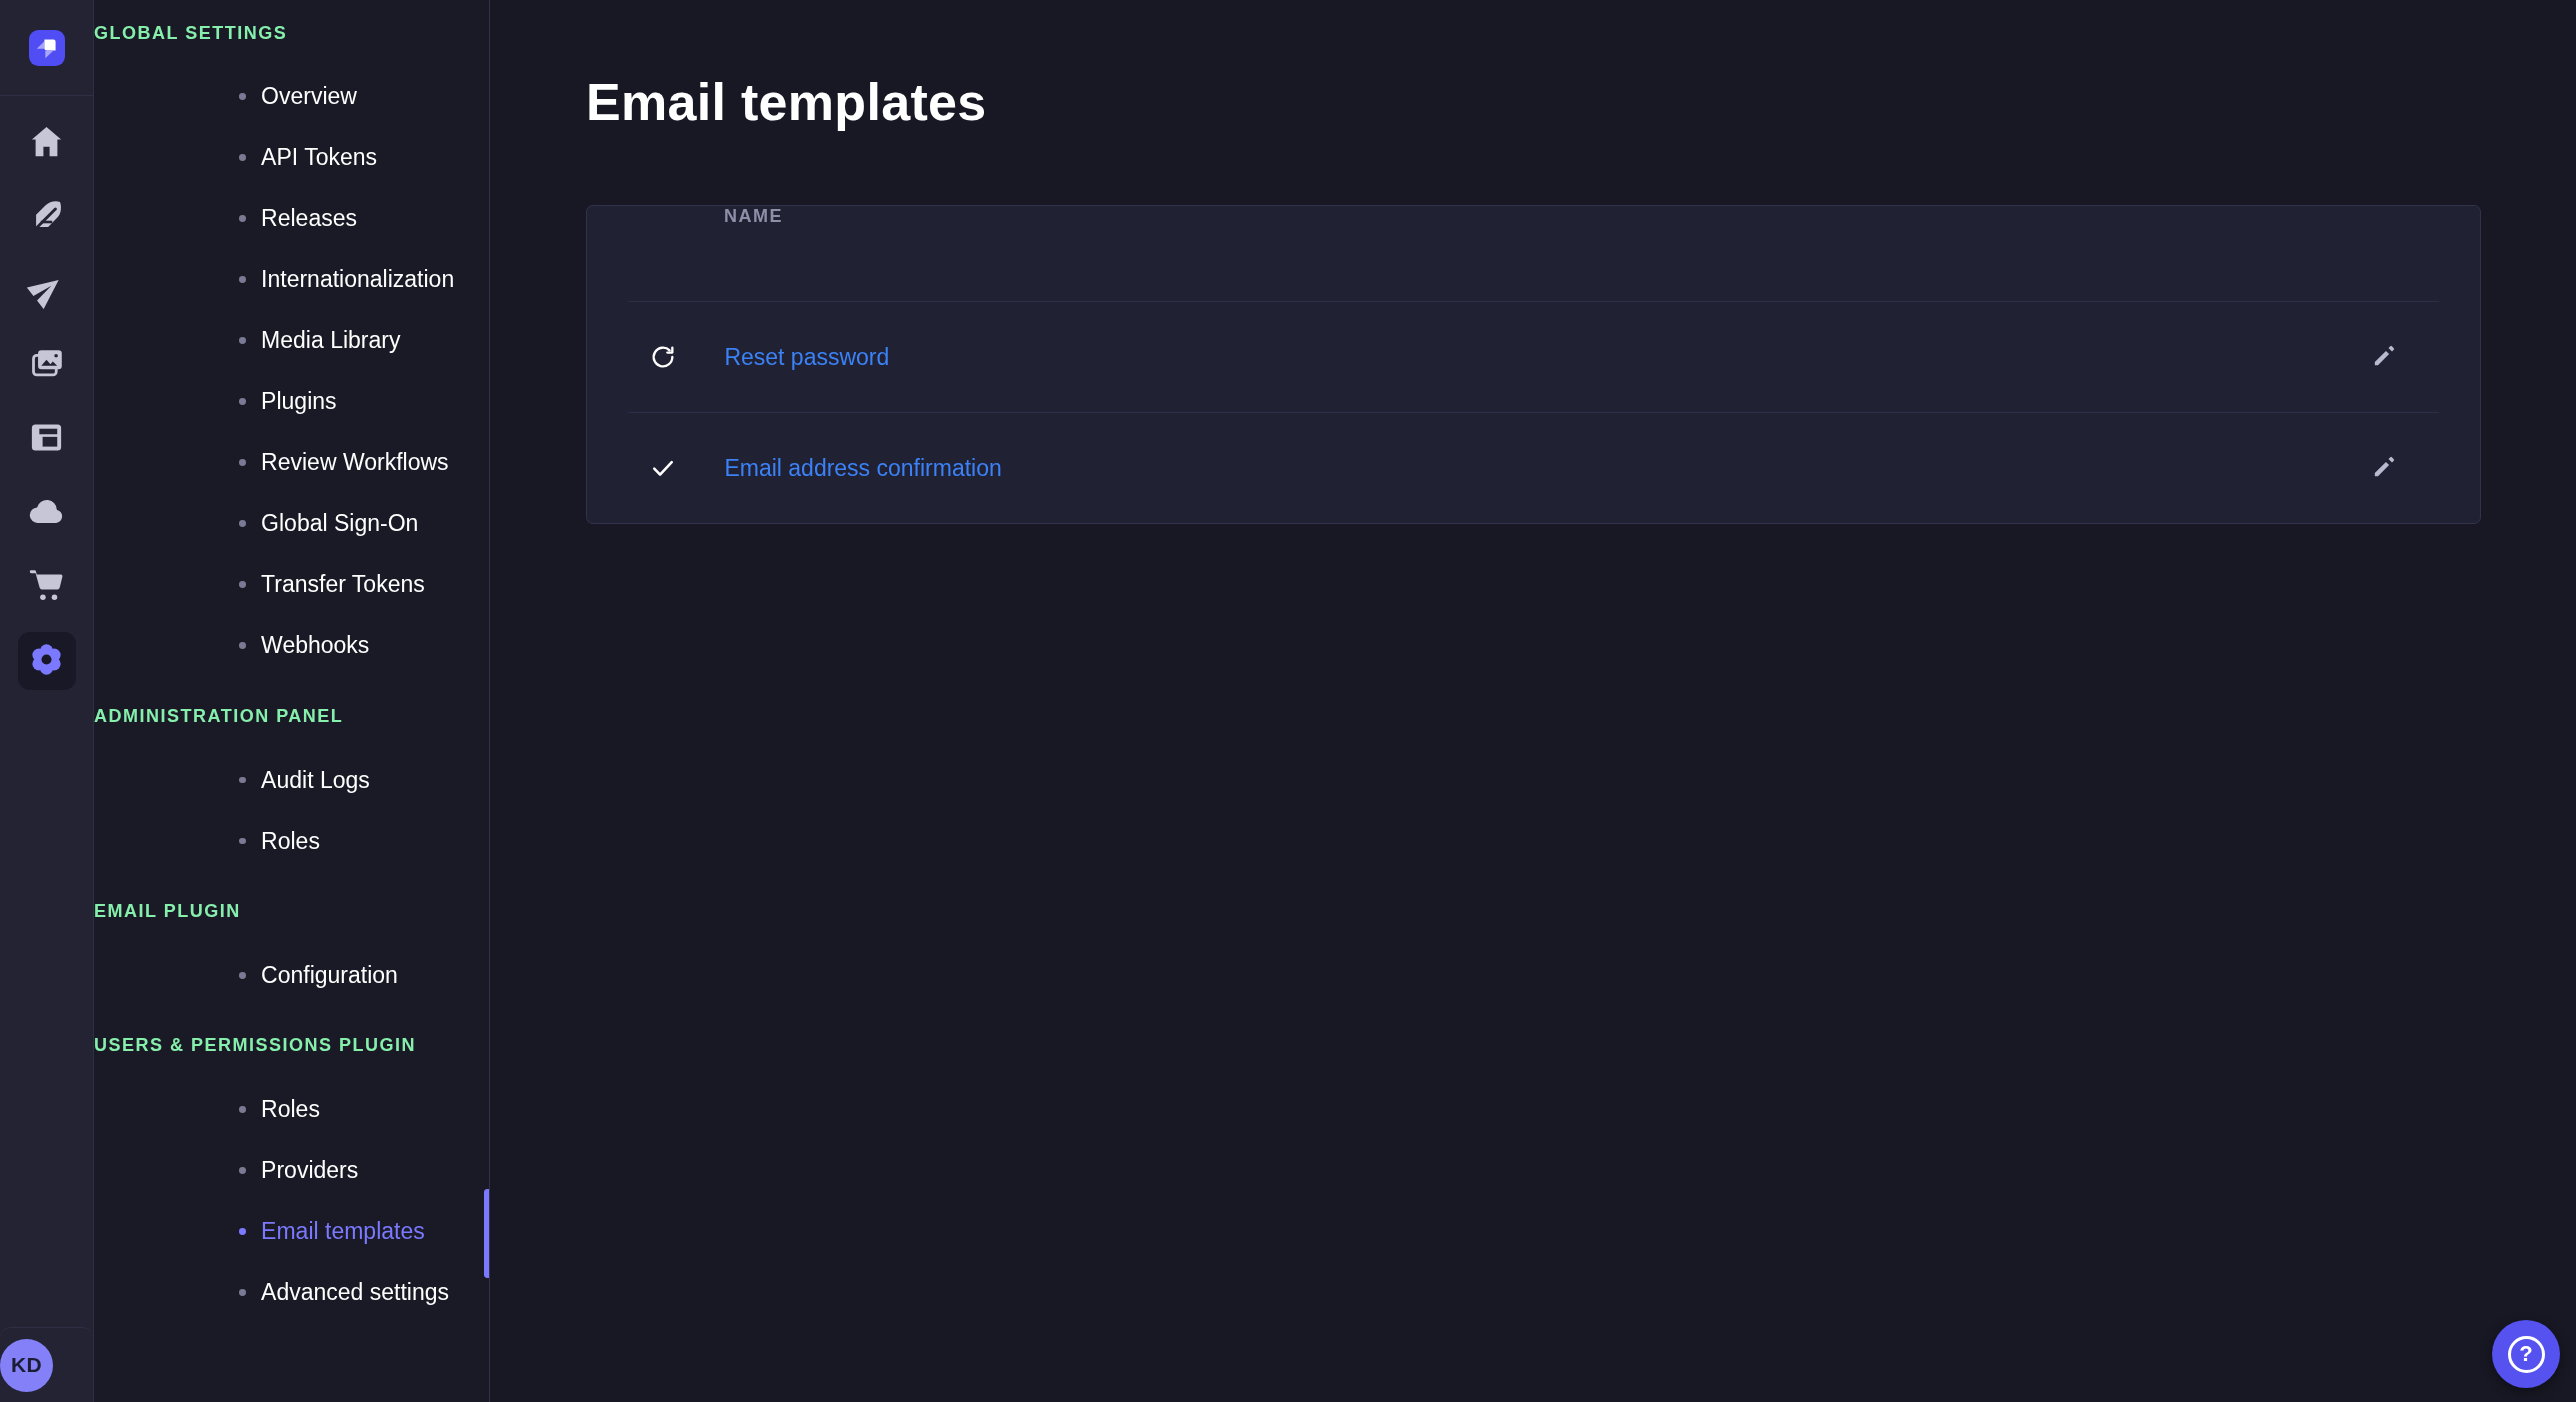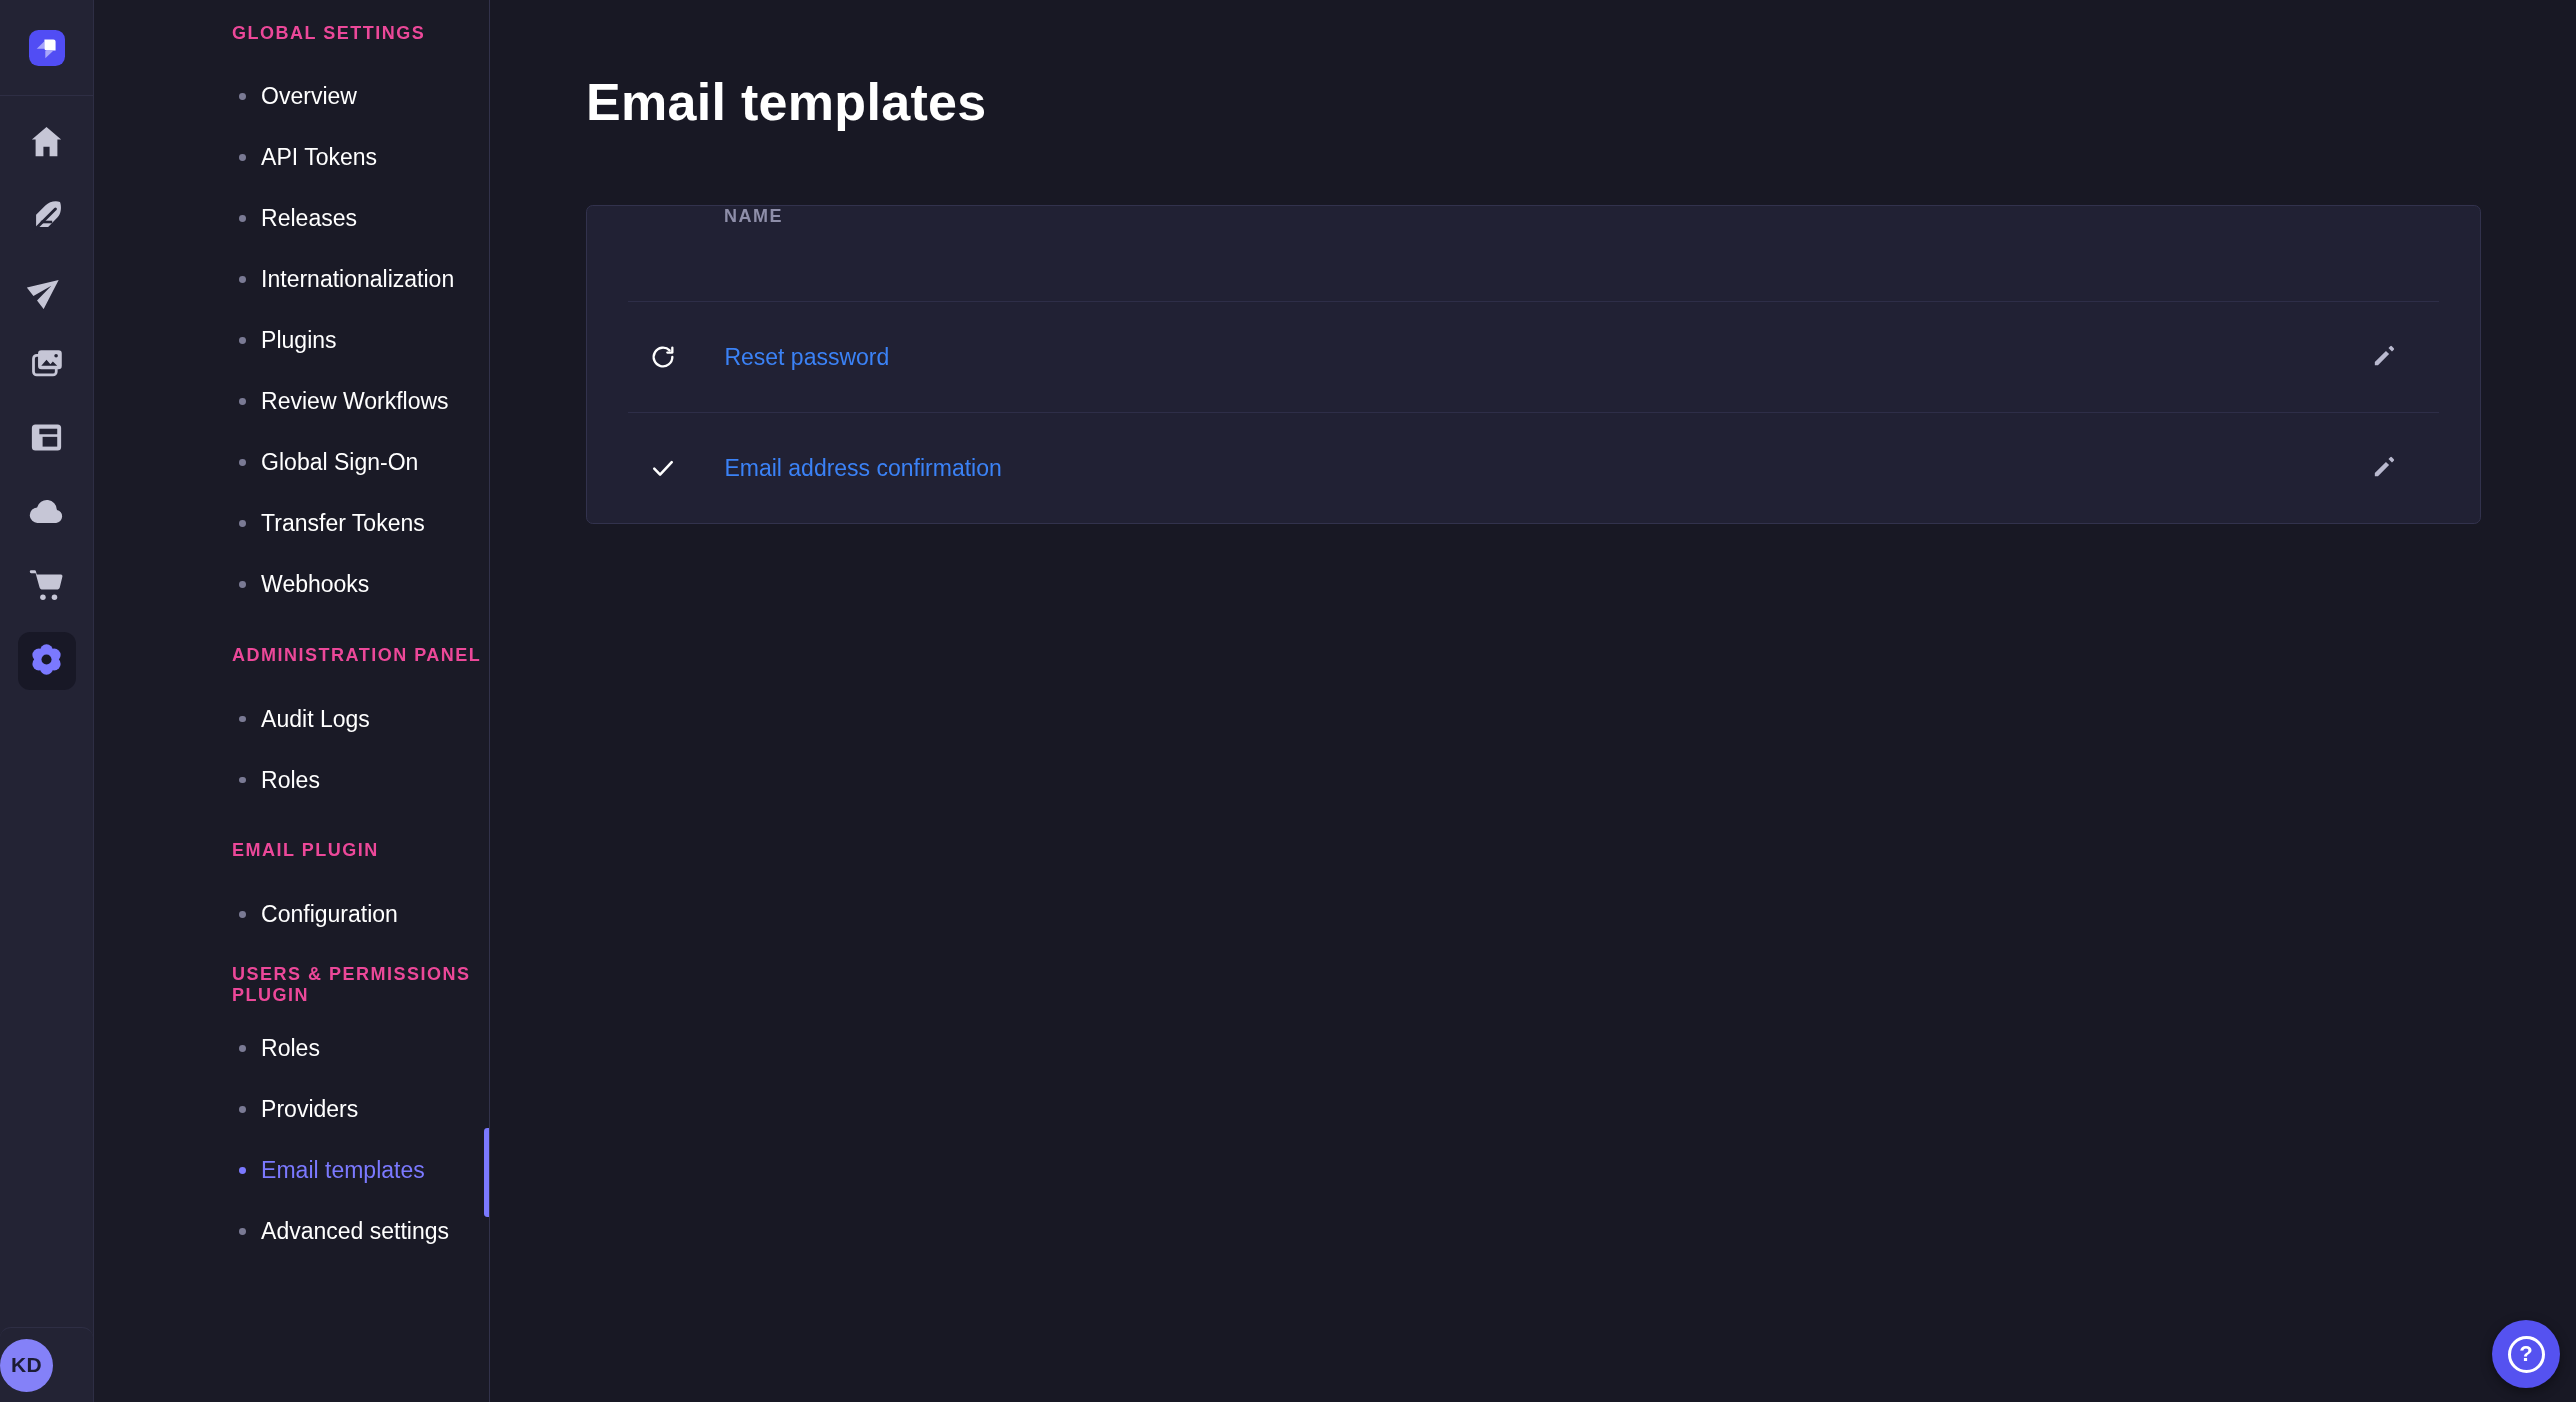--- a/index.html
+++ b/index.html
@@ -20,22 +20,22 @@
     display:flex; align-items:center; justify-content:center; }
   .rail-bottom { margin-top:auto; width:100%; height:75px; border-top:0.9px solid #2e2e44;
     display:flex; align-items:center; justify-content:flex-start;border-radius:11px; }
   .avatar { width:53px; height:53px; border-radius:50%; background:#8481f8; color:#1c1c34;
     font-size:21px; font-weight:bold; display:flex; align-items:center; justify-content:center;
     letter-spacing:0.4px; cursor:pointer; }
 
   
   .subnav { width:396px; flex:0 0 396px; height:100%; background:#1a1a26;
     border-right:0.9px solid #32324a; padding-top:10.2px; overflow:hidden; }
-  .subnav-section-header { height:46px; display:flex; align-items:center; padding-left:138px;
-    margin-bottom:10.2px; color:#ec4899; font-size:18px; font-weight:600; letter-spacing:1.5px;
+  .subnav-section-header { height:46px; display:flex; align-items:center; 
+    margin-bottom:10.2px; color:#86efac; font-size:18px; font-weight:600; letter-spacing:1.5px;
     text-transform:uppercase; }
   .subnav-section + .subnav-section .subnav-section-header { margin-top:17px; }
   .subnav ul { list-style:none; }
   .subnav li { position:relative; height:61px; display:flex; align-items:center;
     padding-left:145px; cursor:pointer; }
   .bullet { width:6.8px; height:6.8px; border-radius:50%; background:#7a7a94; margin-right:15.3px; flex:0 0 6.8px; }
   .subnav-label { color:#ffffff; font-size:23px; }
   li.active .subnav-label { color:#7b79ff; }
   li.active .bullet { background:#7b79ff; }
   li.active::after { content:""; position:absolute; right:0; top:-12px; width:5.1px; height:89px;
@@ -183,20 +183,24 @@
         <li>
             <span class="bullet"></span>
             <span class="subnav-label">Releases</span>
           </li>
         <li>
             <span class="bullet"></span>
             <span class="subnav-label">Internationalization</span>
           </li>
         <li>
             <span class="bullet"></span>
+            <span class="subnav-label">Media Library</span>
+          </li>
+        <li>
+            <span class="bullet"></span>
             <span class="subnav-label">Plugins</span>
           </li>
         <li>
             <span class="bullet"></span>
             <span class="subnav-label">Review Workflows</span>
           </li>
         <li>
             <span class="bullet"></span>
             <span class="subnav-label">Global Sign-On</span>
           </li>

